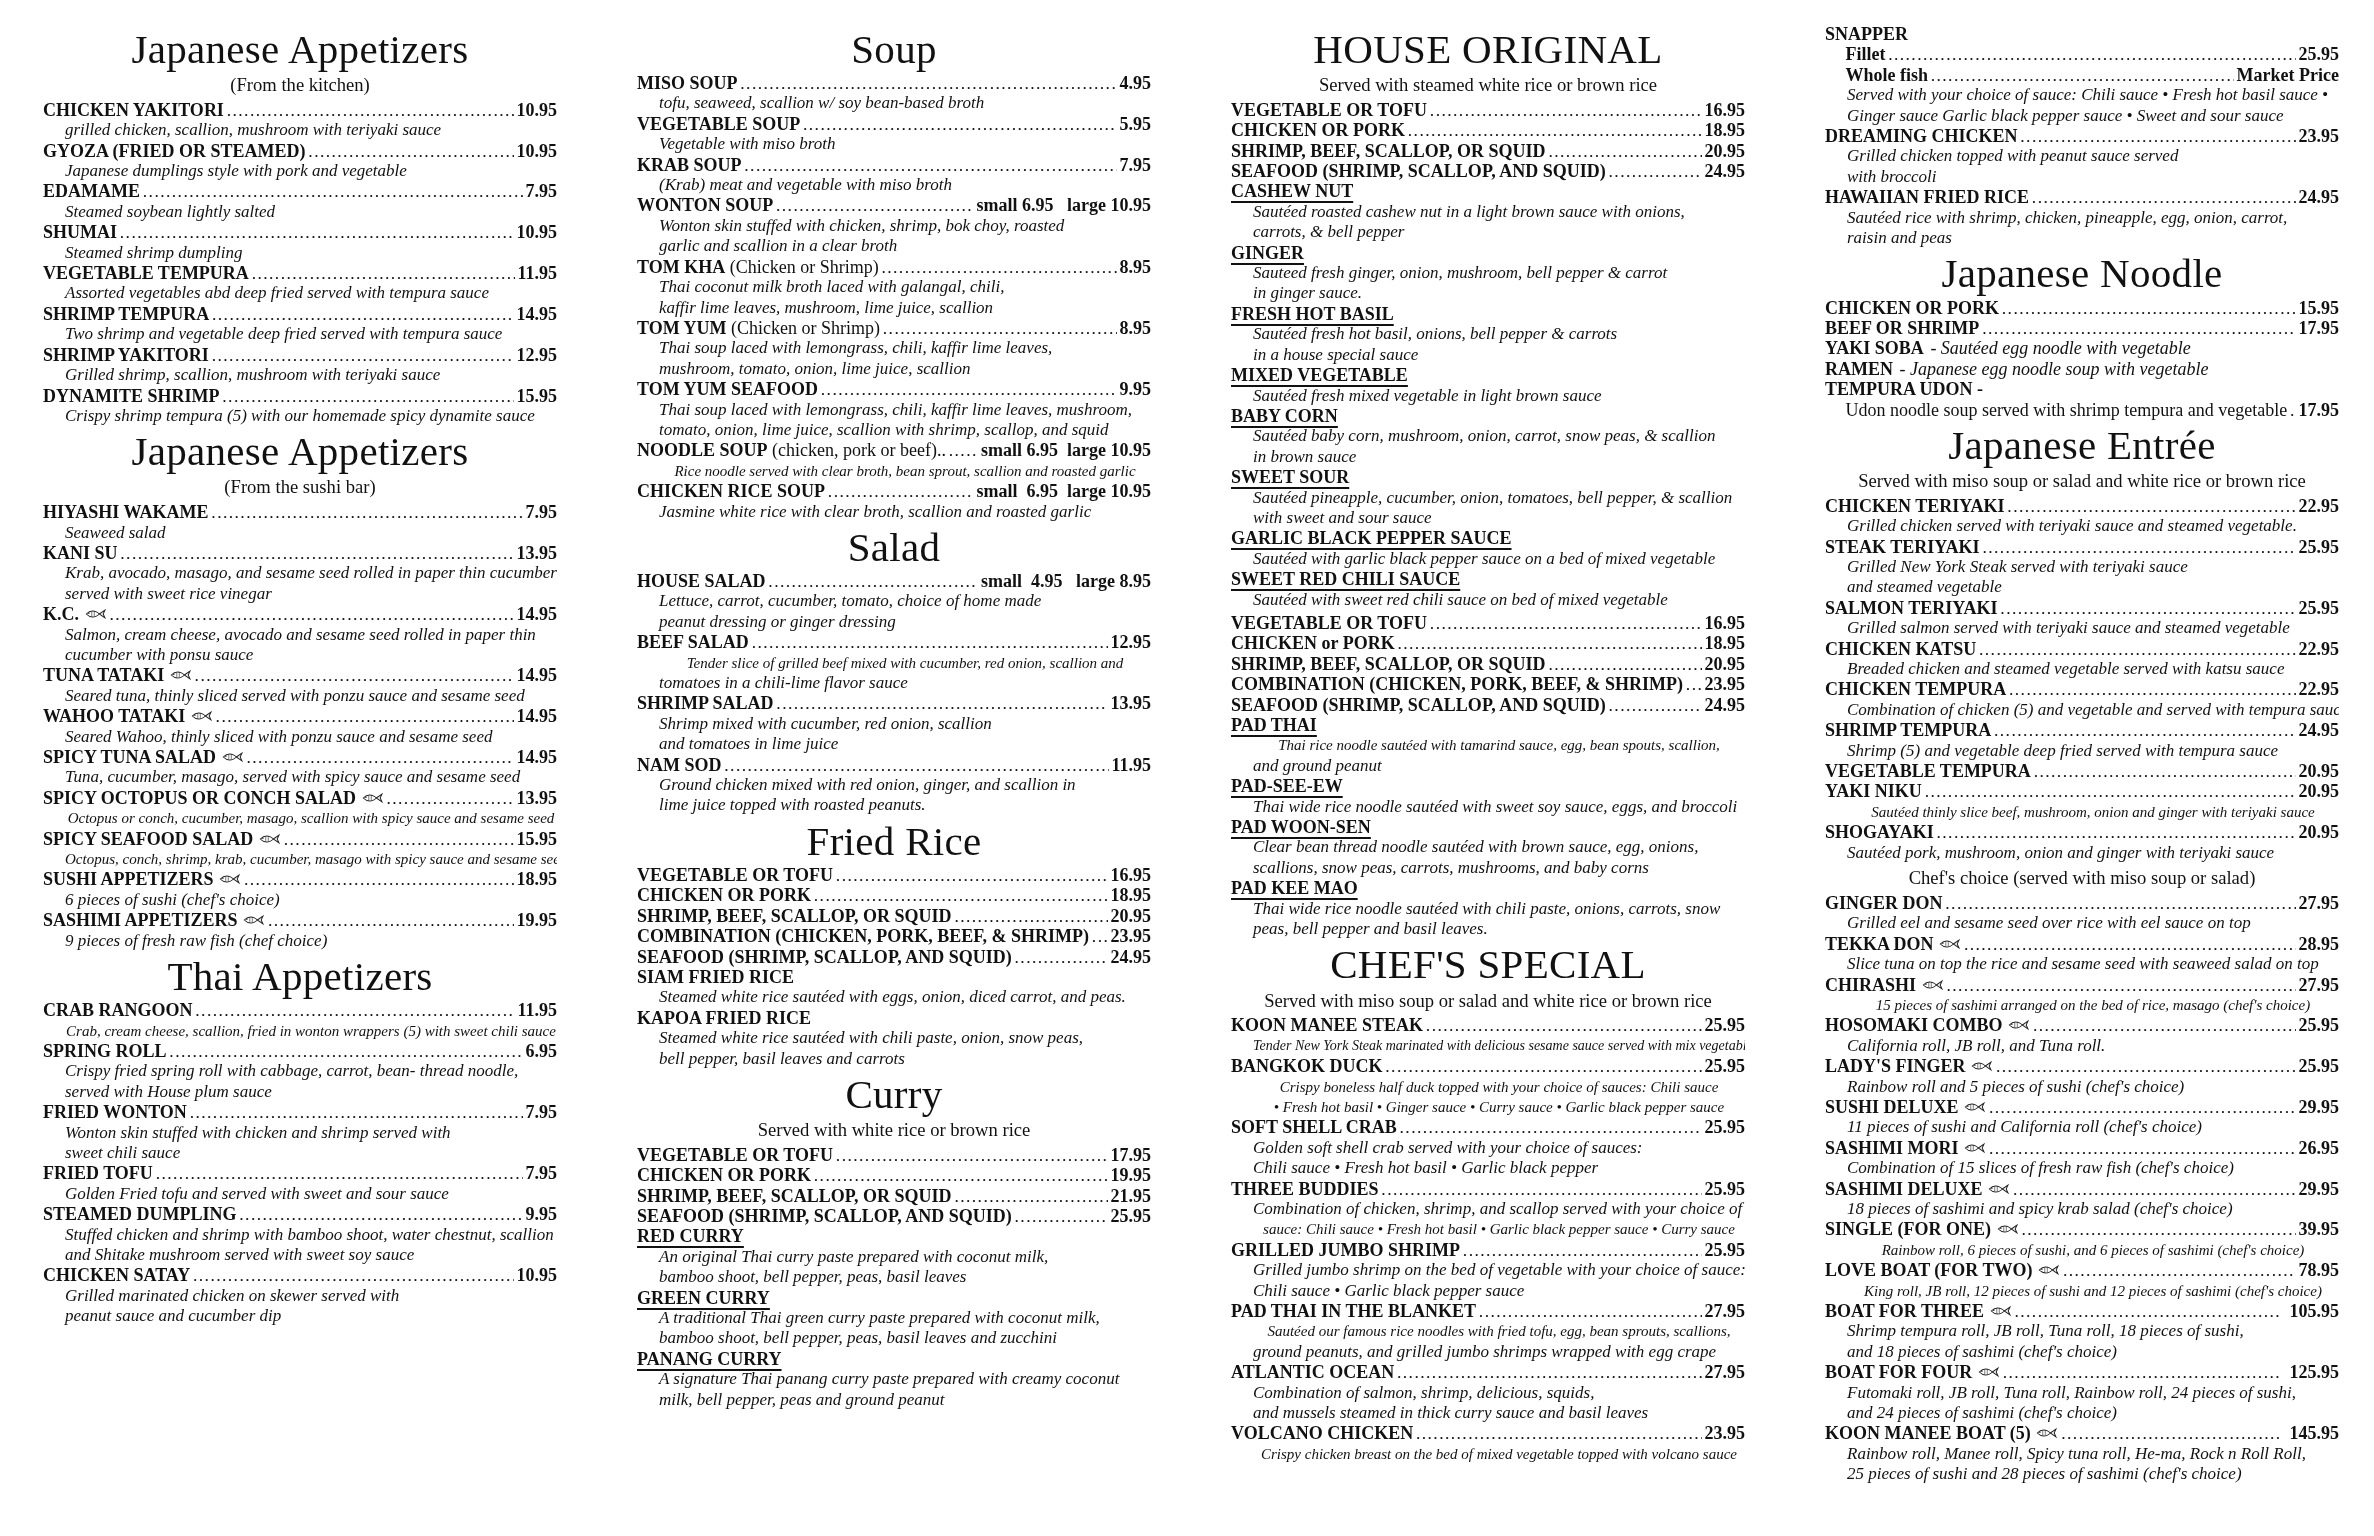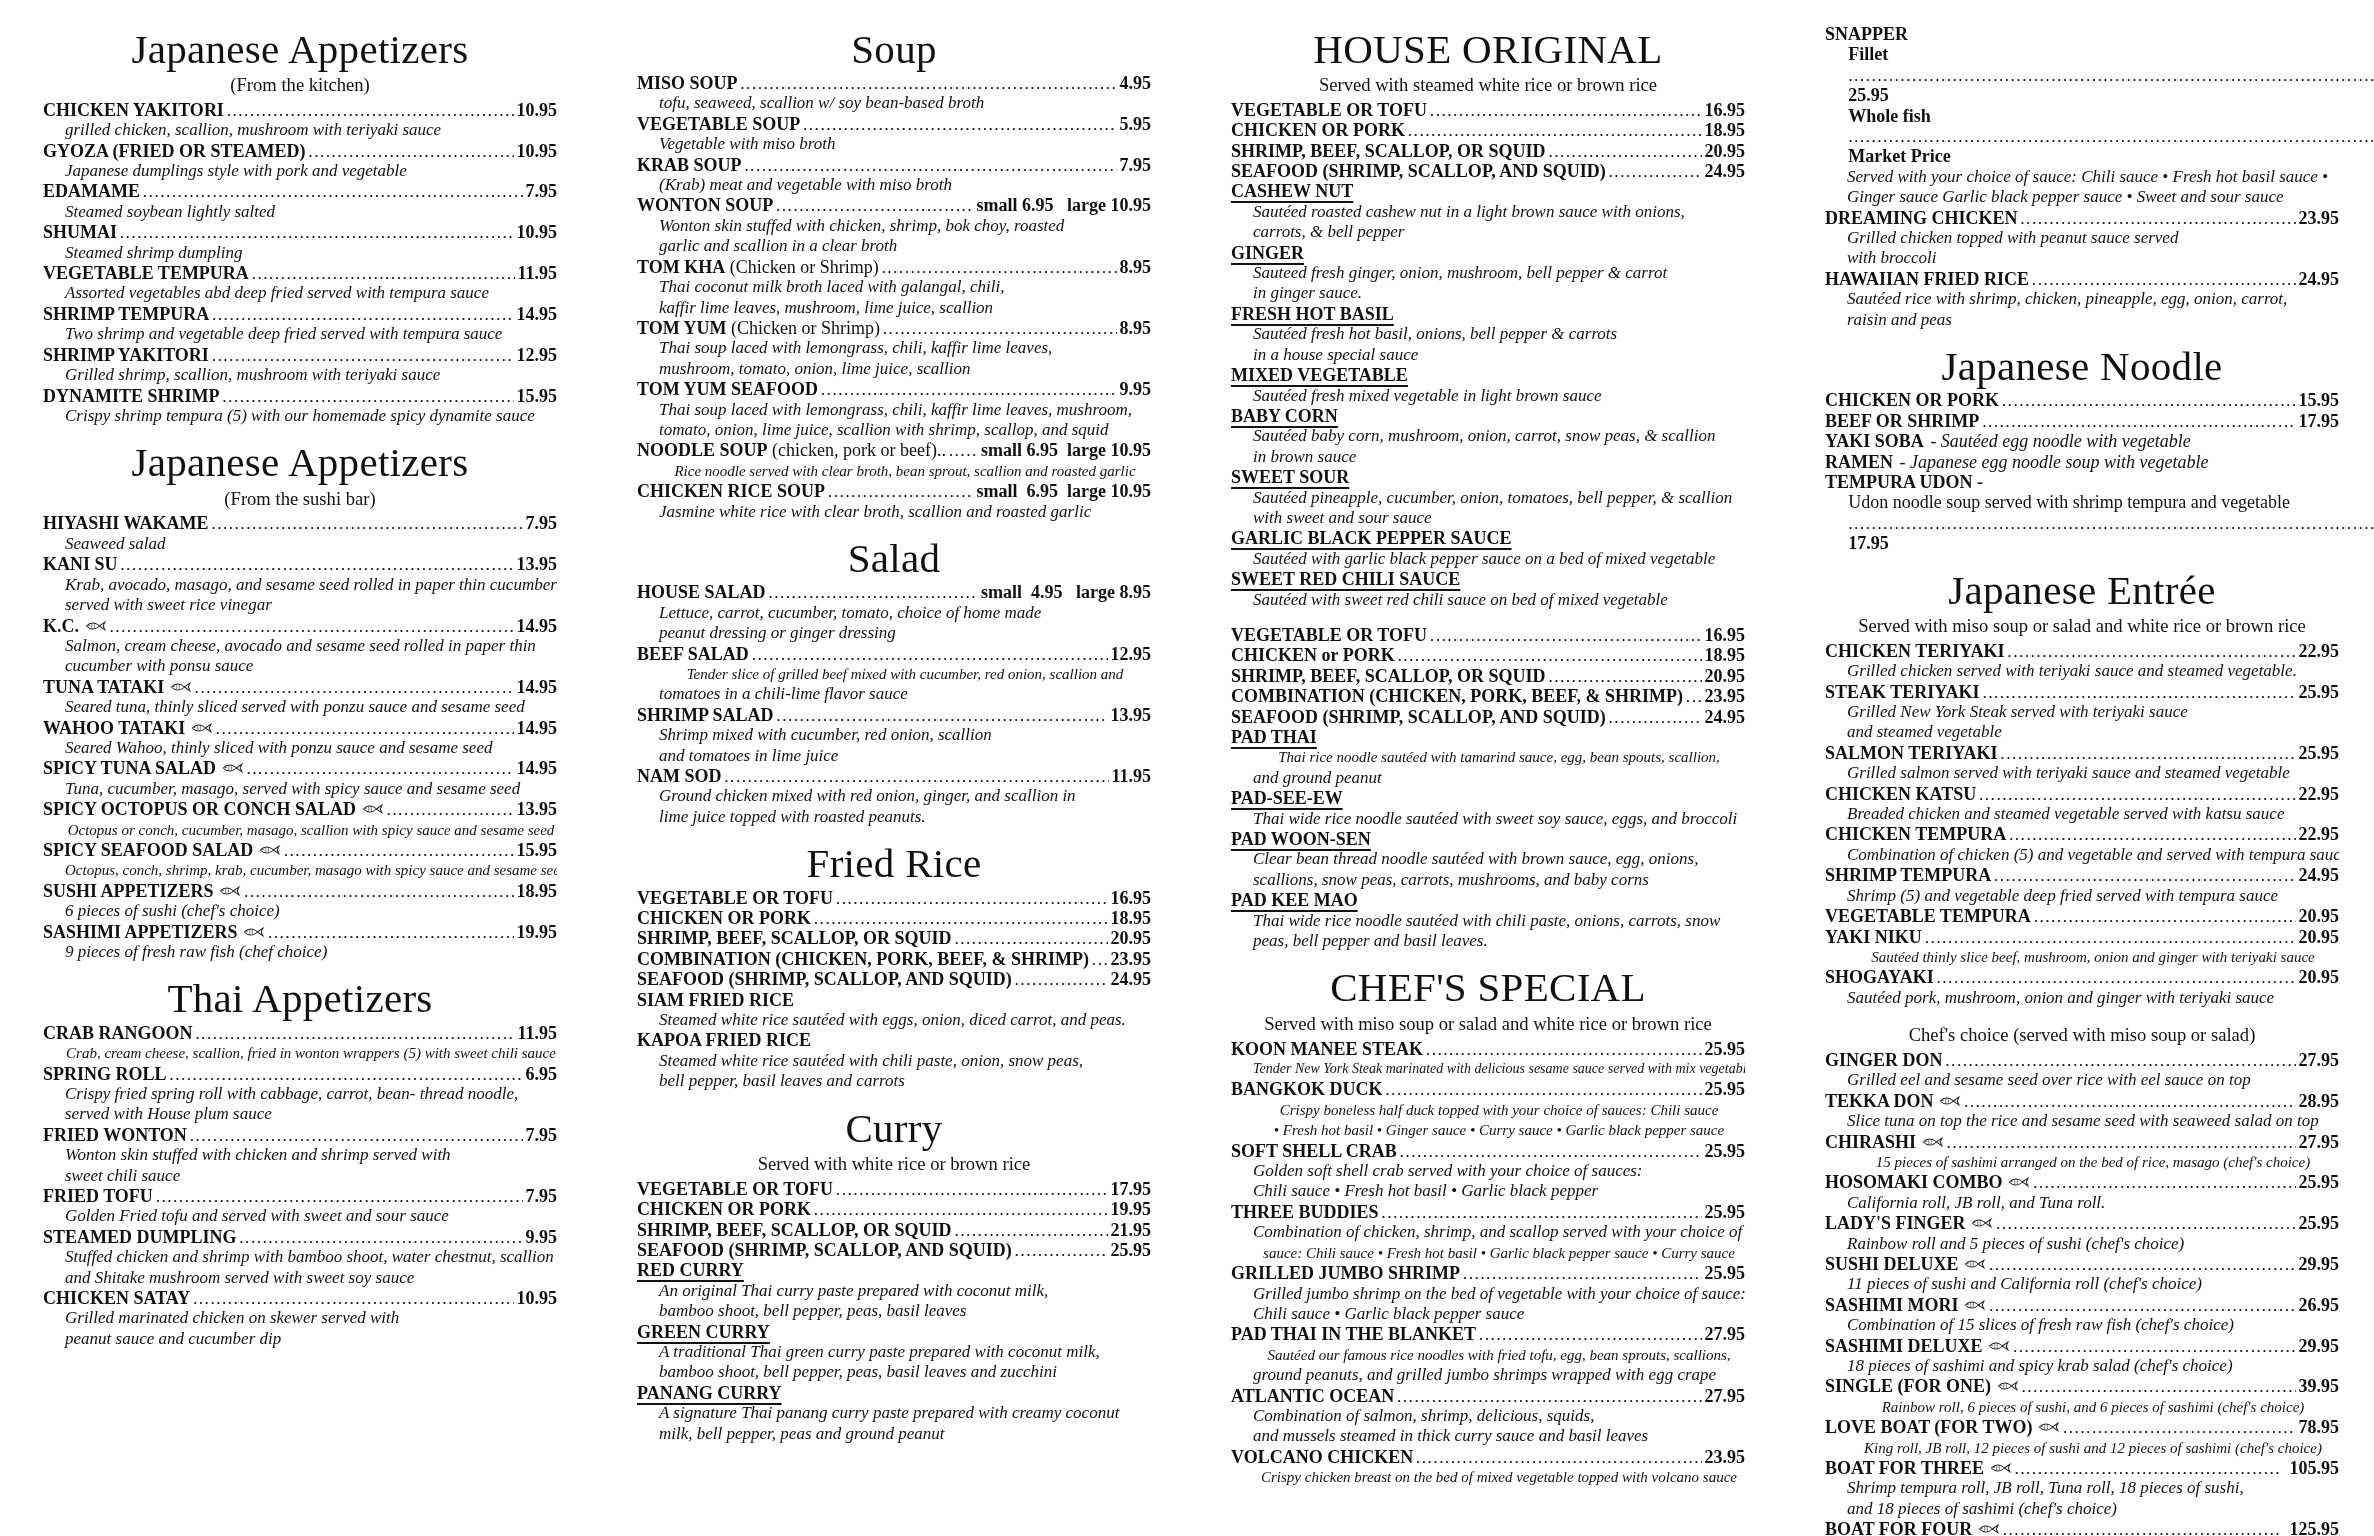--- a/index.html
+++ b/index.html
@@ -7,34 +7,34 @@
     position:relative;
     width:2375px; height:1536px;
     background:#ffffff;
     color:#111111;
     font-family:"Liberation Serif", serif;
     display:grid;
     grid-template-columns:repeat(4, 594px);
     overflow:hidden;
   }
   .col { box-sizing:border-box; padding:24px 37px 0 43px; overflow:hidden; }
-  .section + .section { margin-top:15px; }
+  .section + .section { margin-top:3px; }
   .sec-title {
     font-weight:normal; text-align:center;
     font-size:41px; line-height:1.06;
     margin:3.7px 0 1.9px 0; letter-spacing:0.3px;
   }
   .sec-title.long { font-size:33px; }
   .sec-sub { text-align:center; font-size:18.6px; line-height:24px; margin:0 0 2.8px 0; }
   .item-row {
     display:flex; align-items:baseline;
     font-weight:bold; font-size:18px; line-height:20.4px;
     white-space:nowrap;
   }
-  .item-row.indent { padding-left:20.4px;flex-direction:column; }
+  .item-row.indent { padding-left:20.4px; }
   .item-name { white-space:nowrap; }
   .item-name.u { text-decoration:underline; text-decoration-thickness:1.9px; text-underline-offset:3.7px; }
   .item-suffix { font-weight:normal; white-space:pre; }
   .inline-desc { font-weight:normal; font-style:italic; margin-left:6.5px; white-space:nowrap;text-align:center; }
   .leader { flex:1 1 auto; overflow:hidden; margin:0 2.8px; min-width:0; }
   .leader::after {
     content:"....................................................................................................";
     font-weight:normal; letter-spacing:1.4px; font-size:17.6px;
   }
   .price { white-space:pre; }

